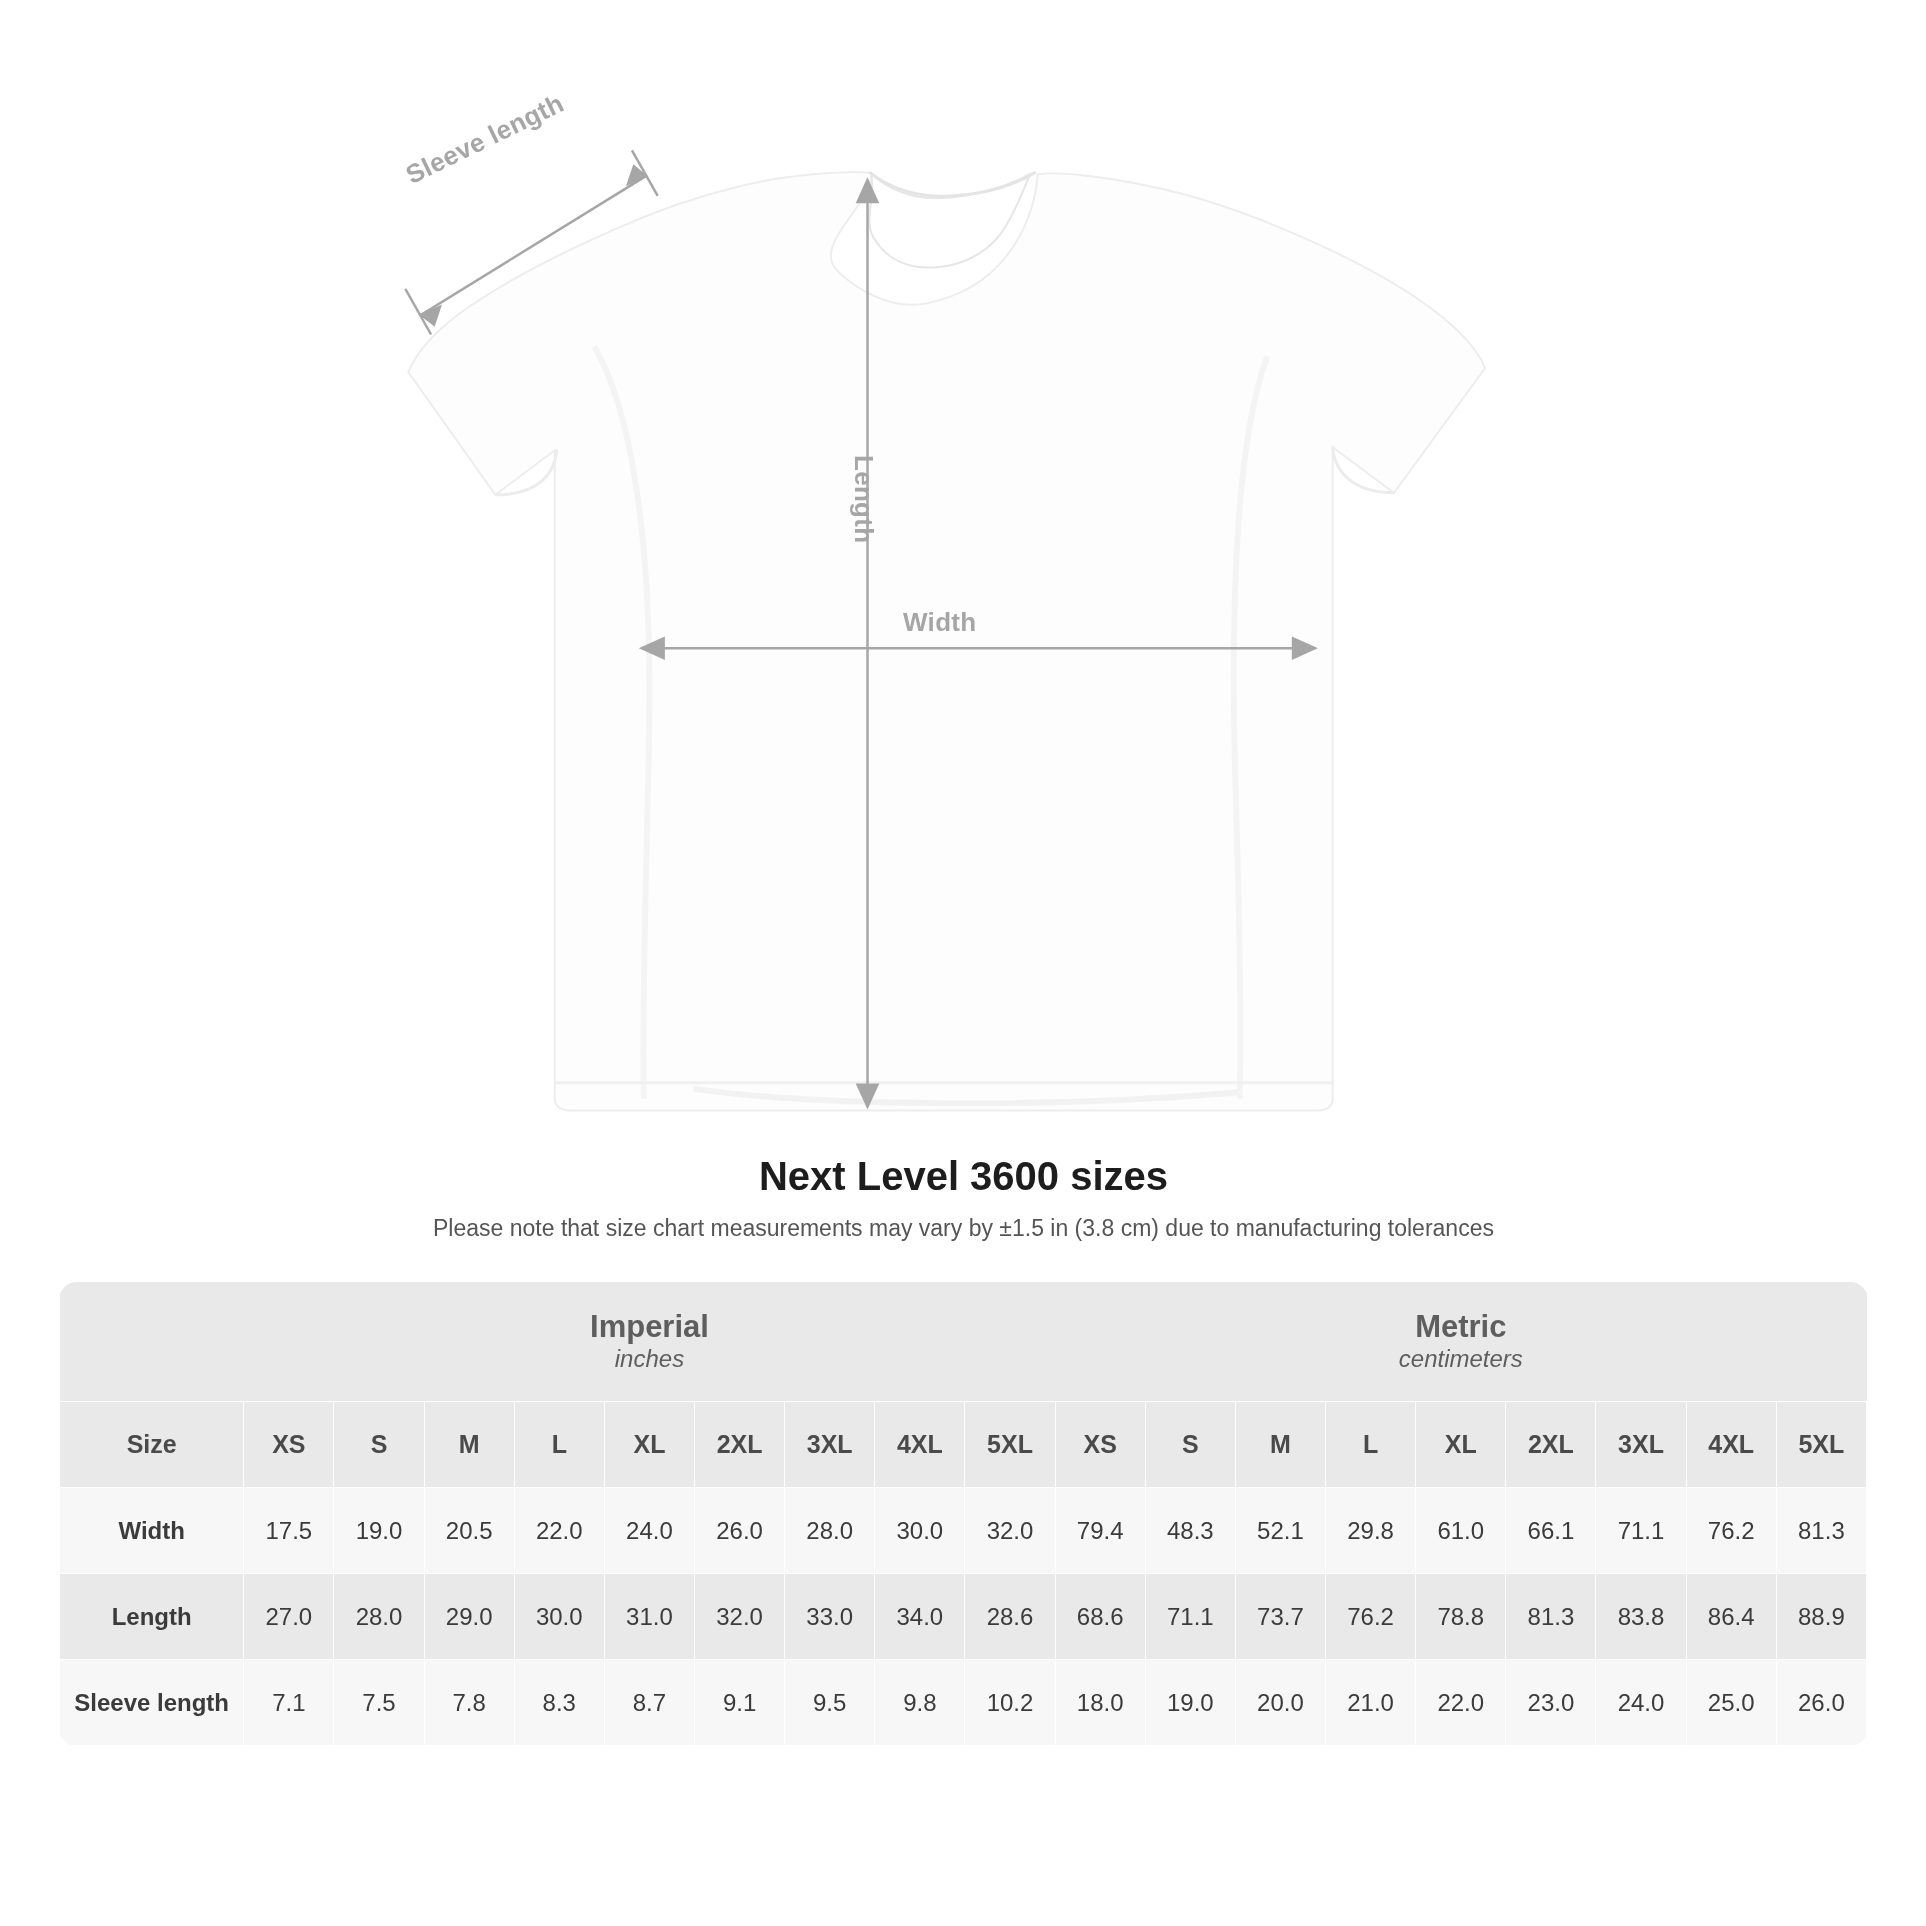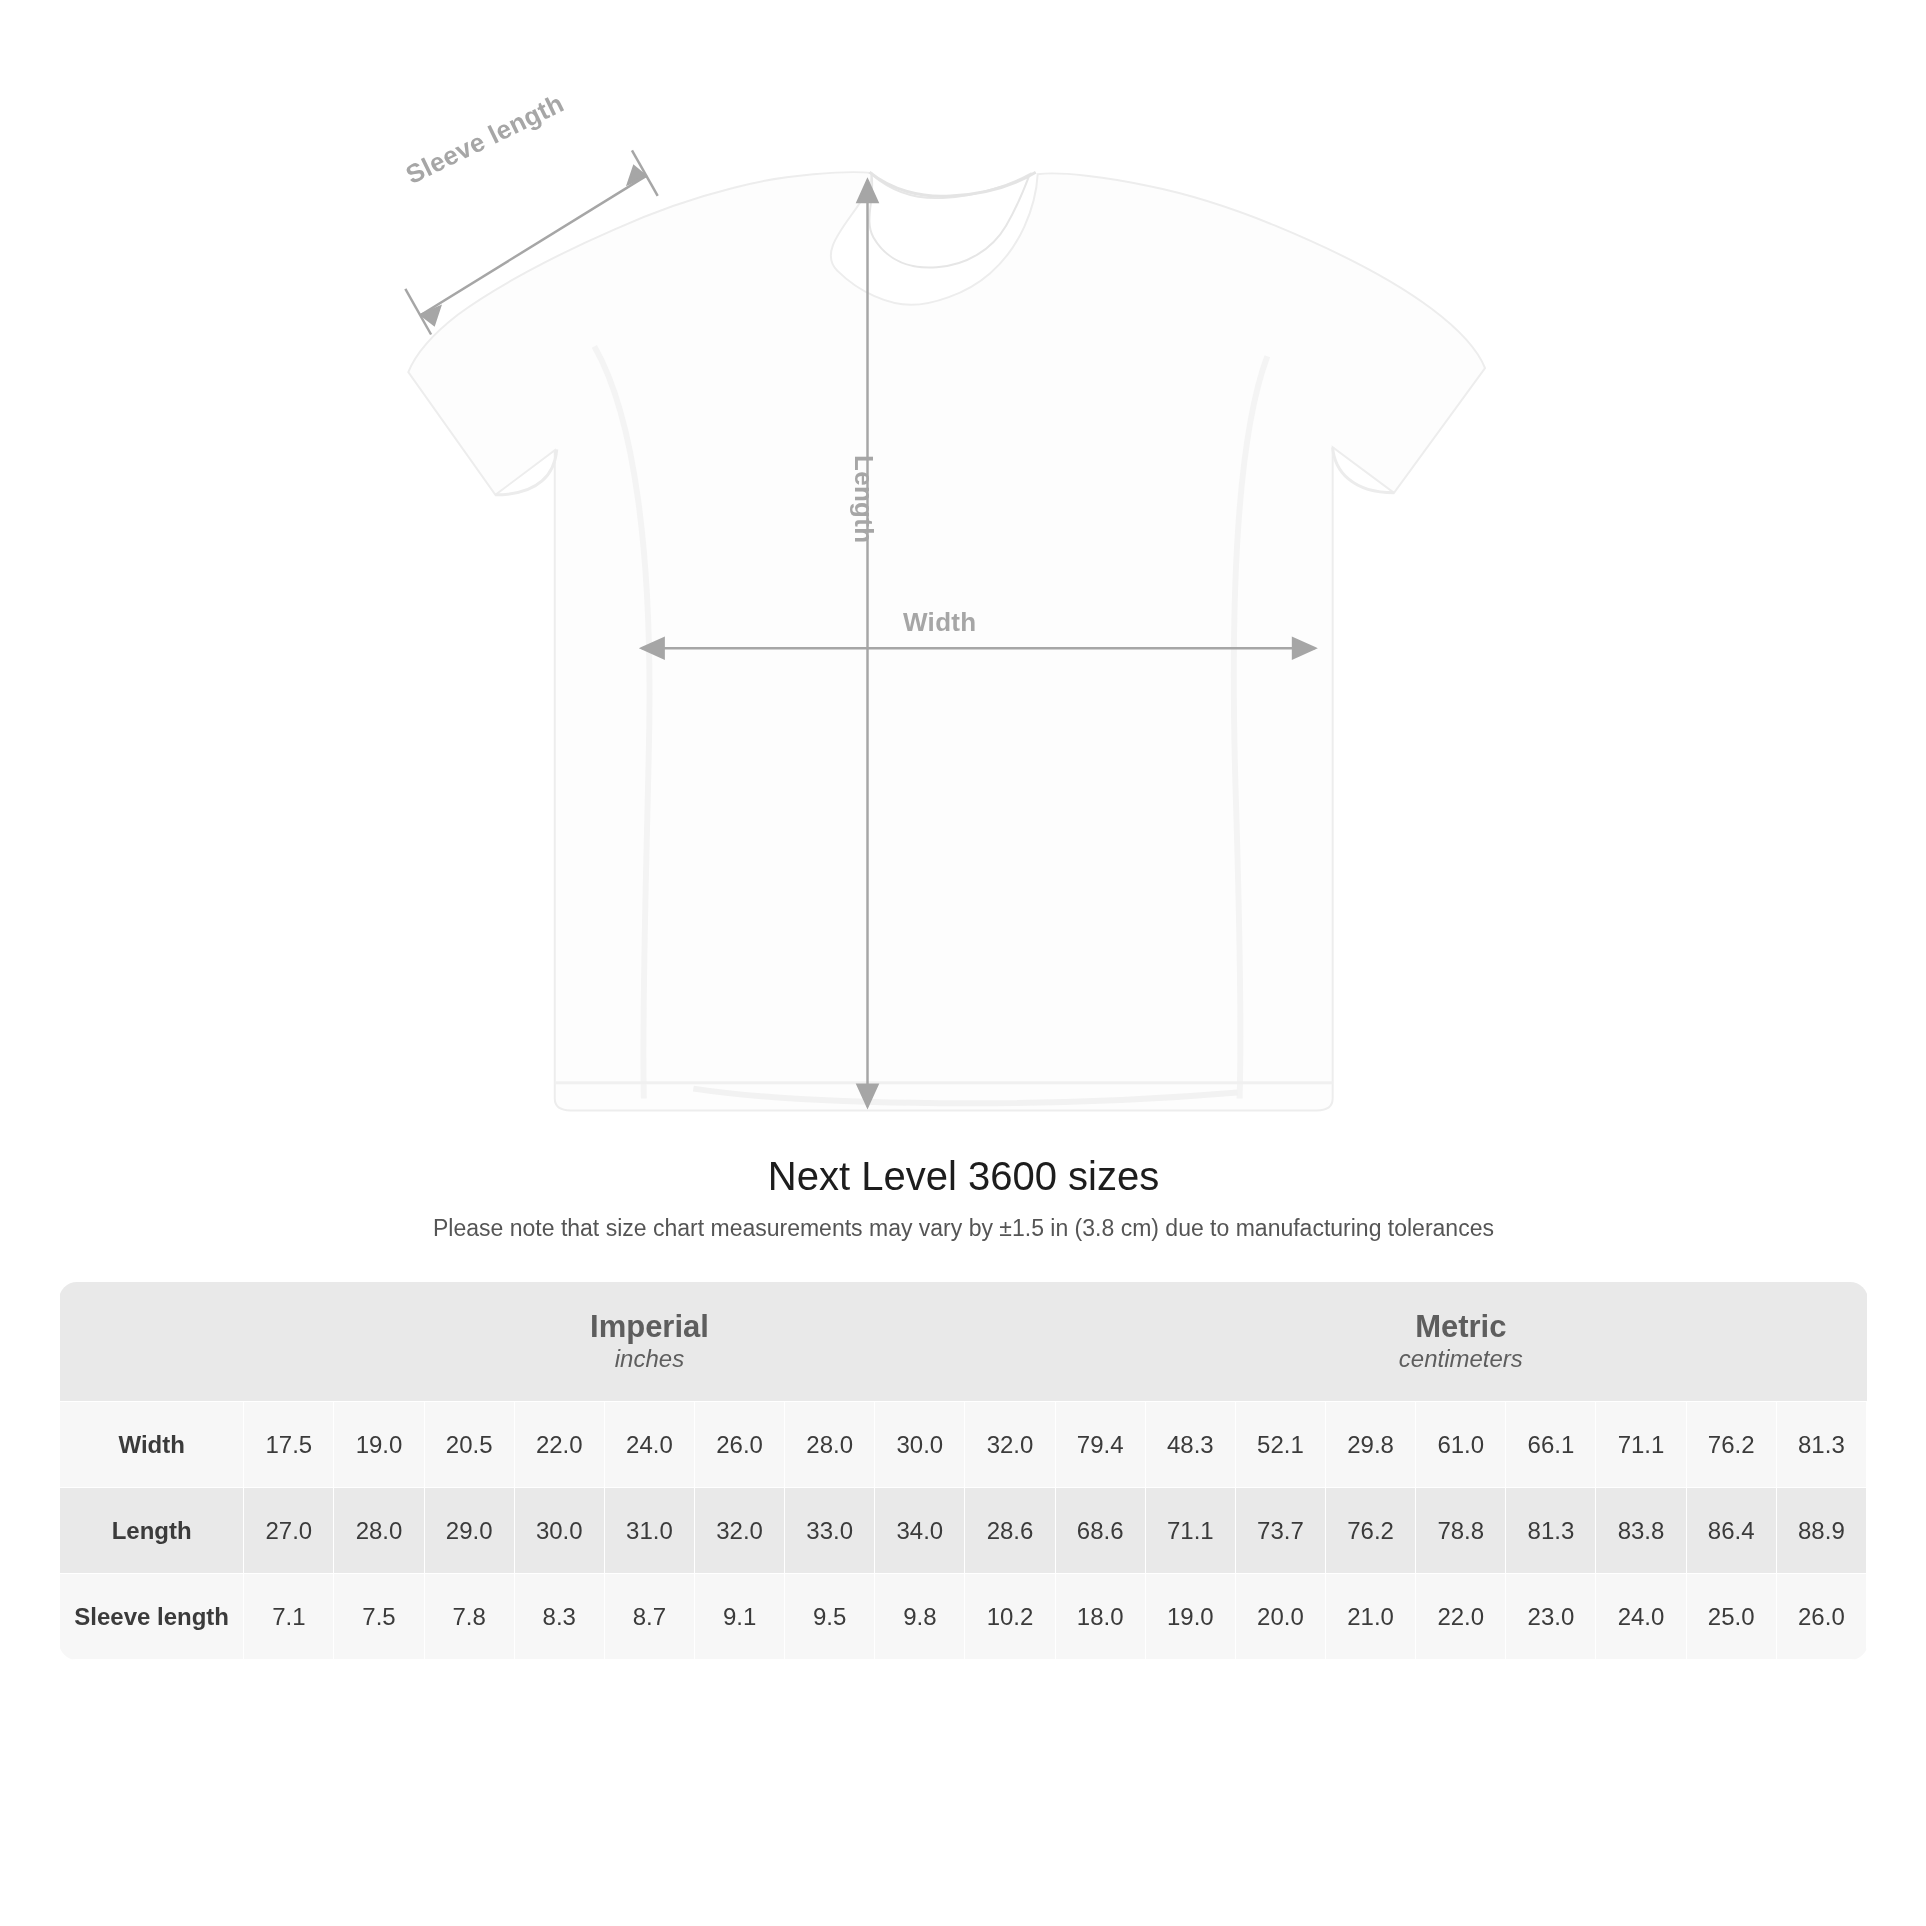--- a/index.html
+++ b/index.html
@@ -53,21 +53,21 @@
     top: 607px;
   }
 
   
   .title-block {
     text-align: center;
     margin-top: 6px;
   }
   .chart-title {
     font-size: 40px;
-    font-weight: normal;
+    font-weight: bold;
     color: #1d1d1d;
     margin: 0 0 16px 0;
   }
   .chart-note {
     font-size: 23px;
     color: #555555;
     margin: 0;
   }
 
   
@@ -241,20 +241,41 @@
         <td class="unit-head" colspan="9">
           <span class="unit-name">Imperial</span>
           <span class="unit-sub">inches</span>
         </td>
         <td class="unit-head" colspan="9">
           <span class="unit-name">Metric</span>
           <span class="unit-sub">centimeters</span>
         </td>
       </tr>
 
+      <tr class="head-row">
+        <td>Size</td>
+        <td>XS</td>
+        <td>S</td>
+        <td>M</td>
+        <td>L</td>
+        <td>XL</td>
+        <td>2XL</td>
+        <td>3XL</td>
+        <td>4XL</td>
+        <td>5XL</td>
+        <td>XS</td>
+        <td>S</td>
+        <td>M</td>
+        <td>L</td>
+        <td>XL</td>
+        <td>2XL</td>
+        <td>3XL</td>
+        <td>4XL</td>
+        <td>5XL</td>
+      </tr>
 
       <tr class="row-plain">
         <td class="row-label">Width</td>
         <td>17.5</td>
         <td>19.0</td>
         <td>20.5</td>
         <td>22.0</td>
         <td>24.0</td>
         <td>26.0</td>
         <td>28.0</td>

